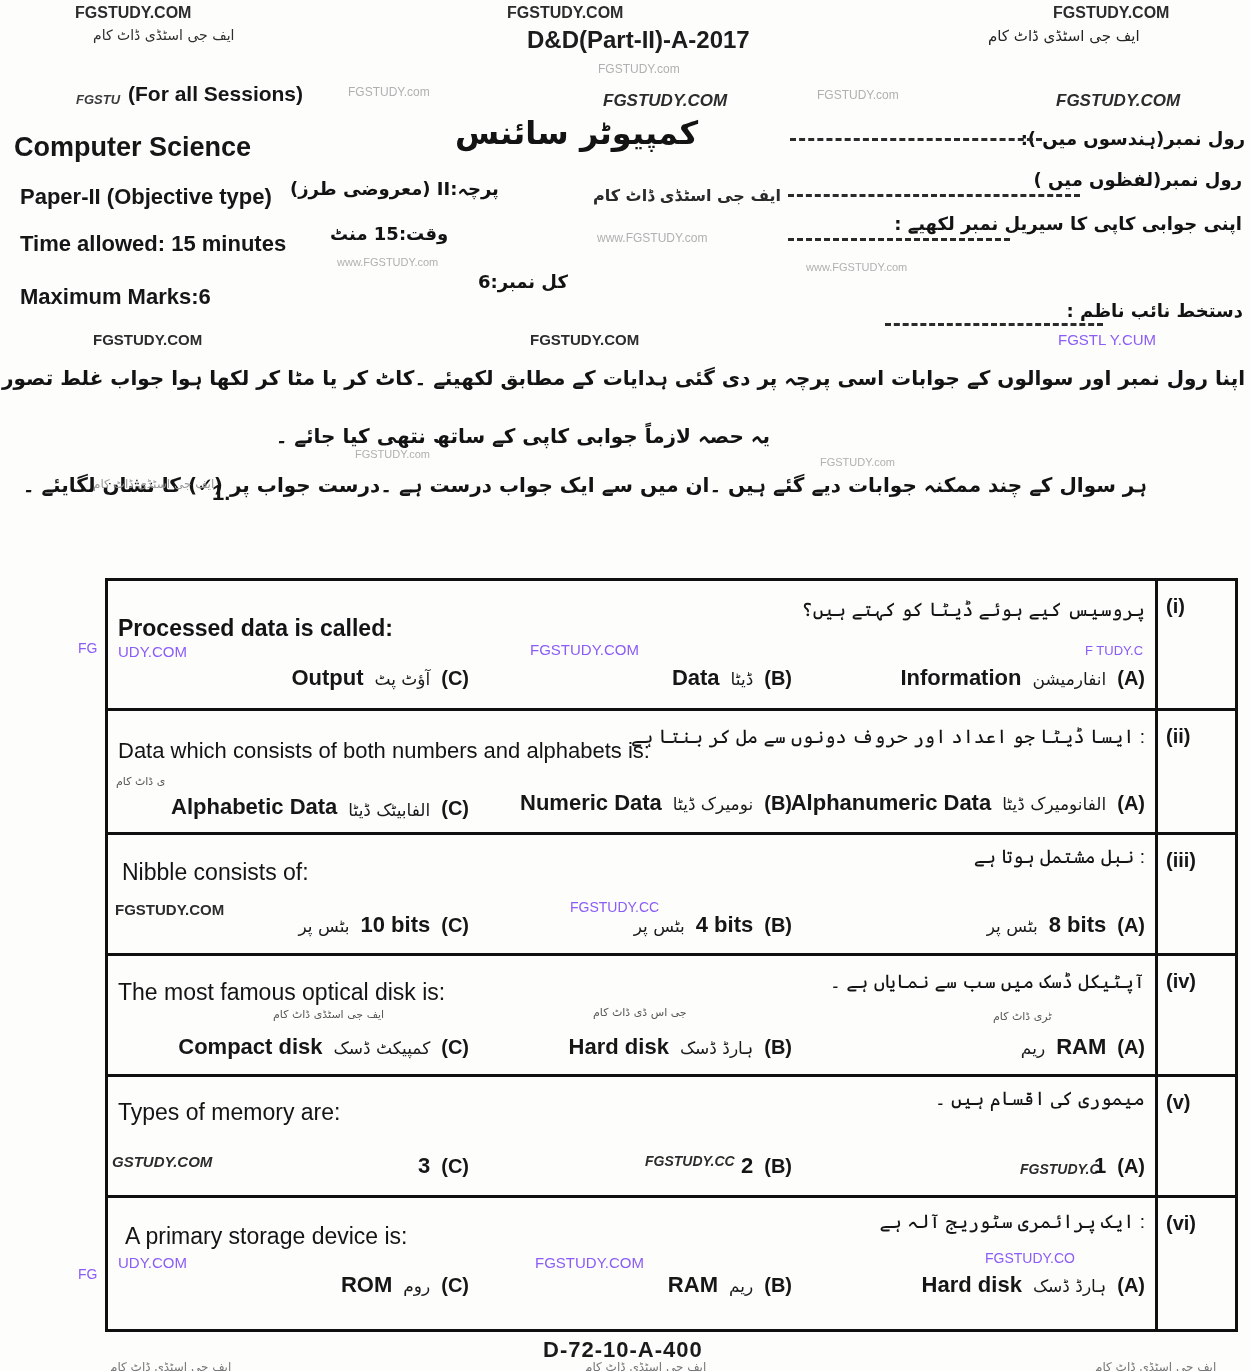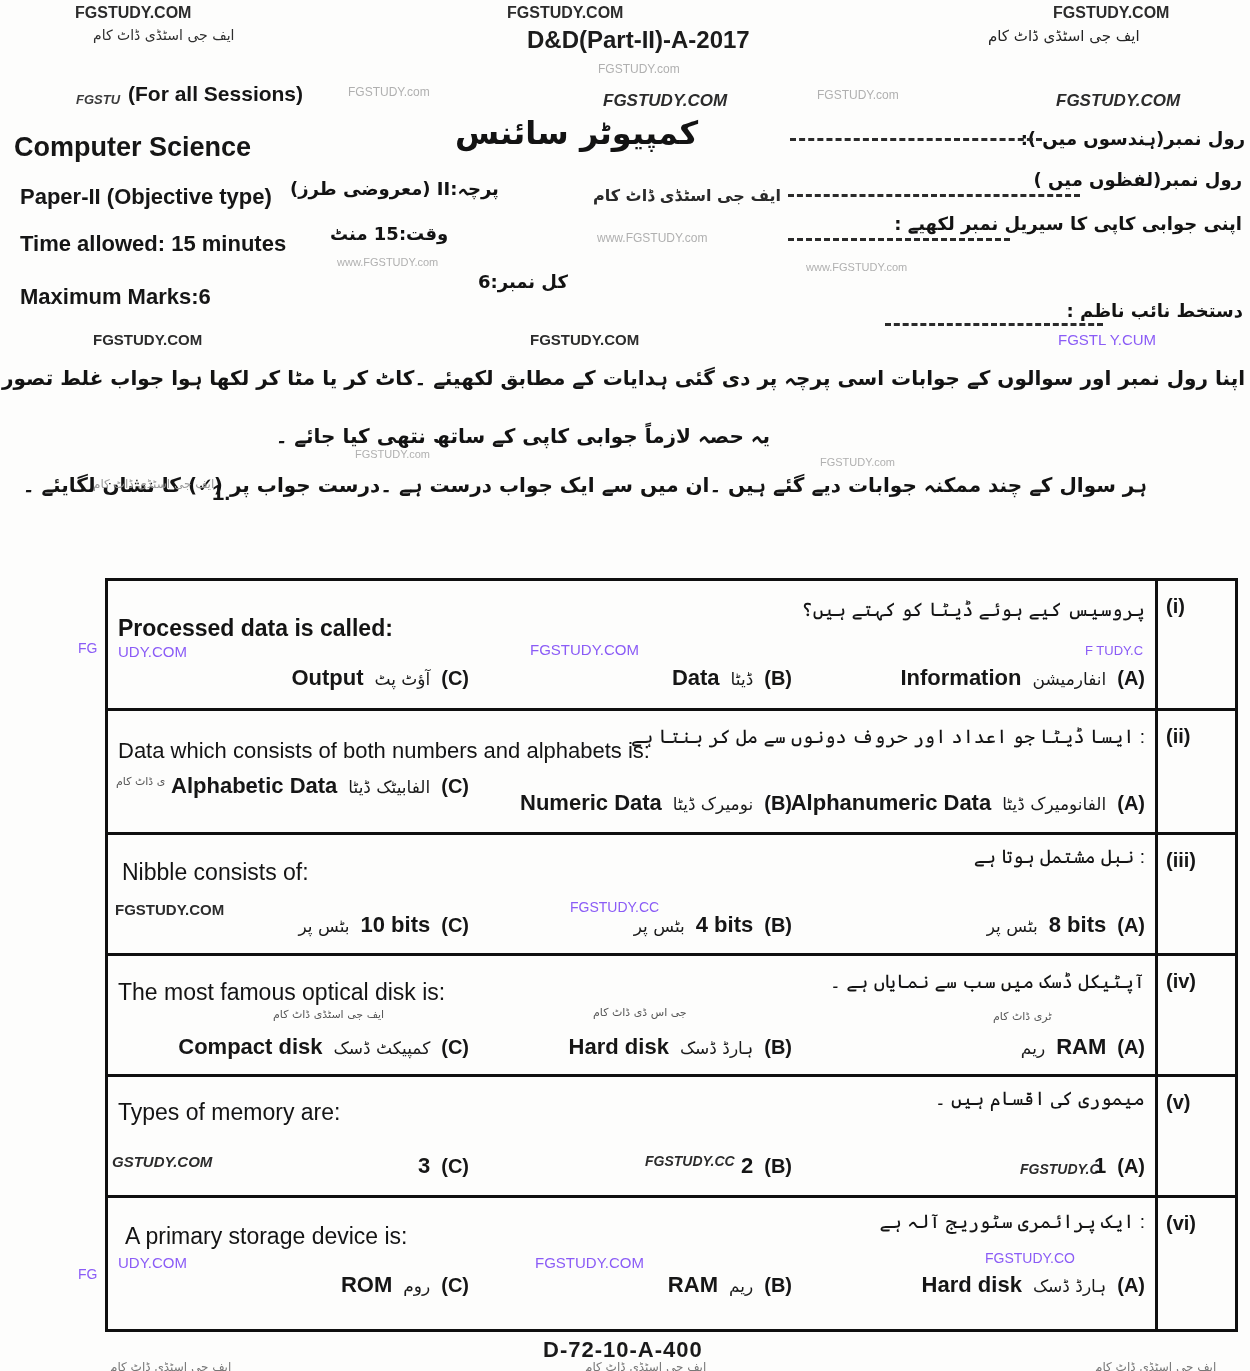--- a/index.html
+++ b/index.html
@@ -142,21 +142,21 @@
         <span class="o-en">Alphanumeric Data</span>
         <span class="o-ur">الفانومیرک ڈیٹا</span>
         <span class="o-label">(A)</span>
       </div>
       <div class="opt opt-b" style="top:79px;">
 
         <span class="o-en">Numeric Data</span>
         <span class="o-ur">نومیرک ڈیٹا</span>
         <span class="o-label">(B)</span>
       </div>
-      <div class="opt opt-c" style="top:62px;">
+      <div class="opt opt-c" style="top:83px;align-items:flex-end;">
 
         <span class="o-en">Alphabetic Data</span>
         <span class="o-ur">الفابیٹک ڈیٹا</span>
         <span class="o-label">(C)</span>
       </div>
     </div>
 
     <div class="row r3">
       <div class="numeral">(iii)</div>
       <div class="q-ur" style="top:10px;">نبل مشتمل ہوتا ہے :</div>

